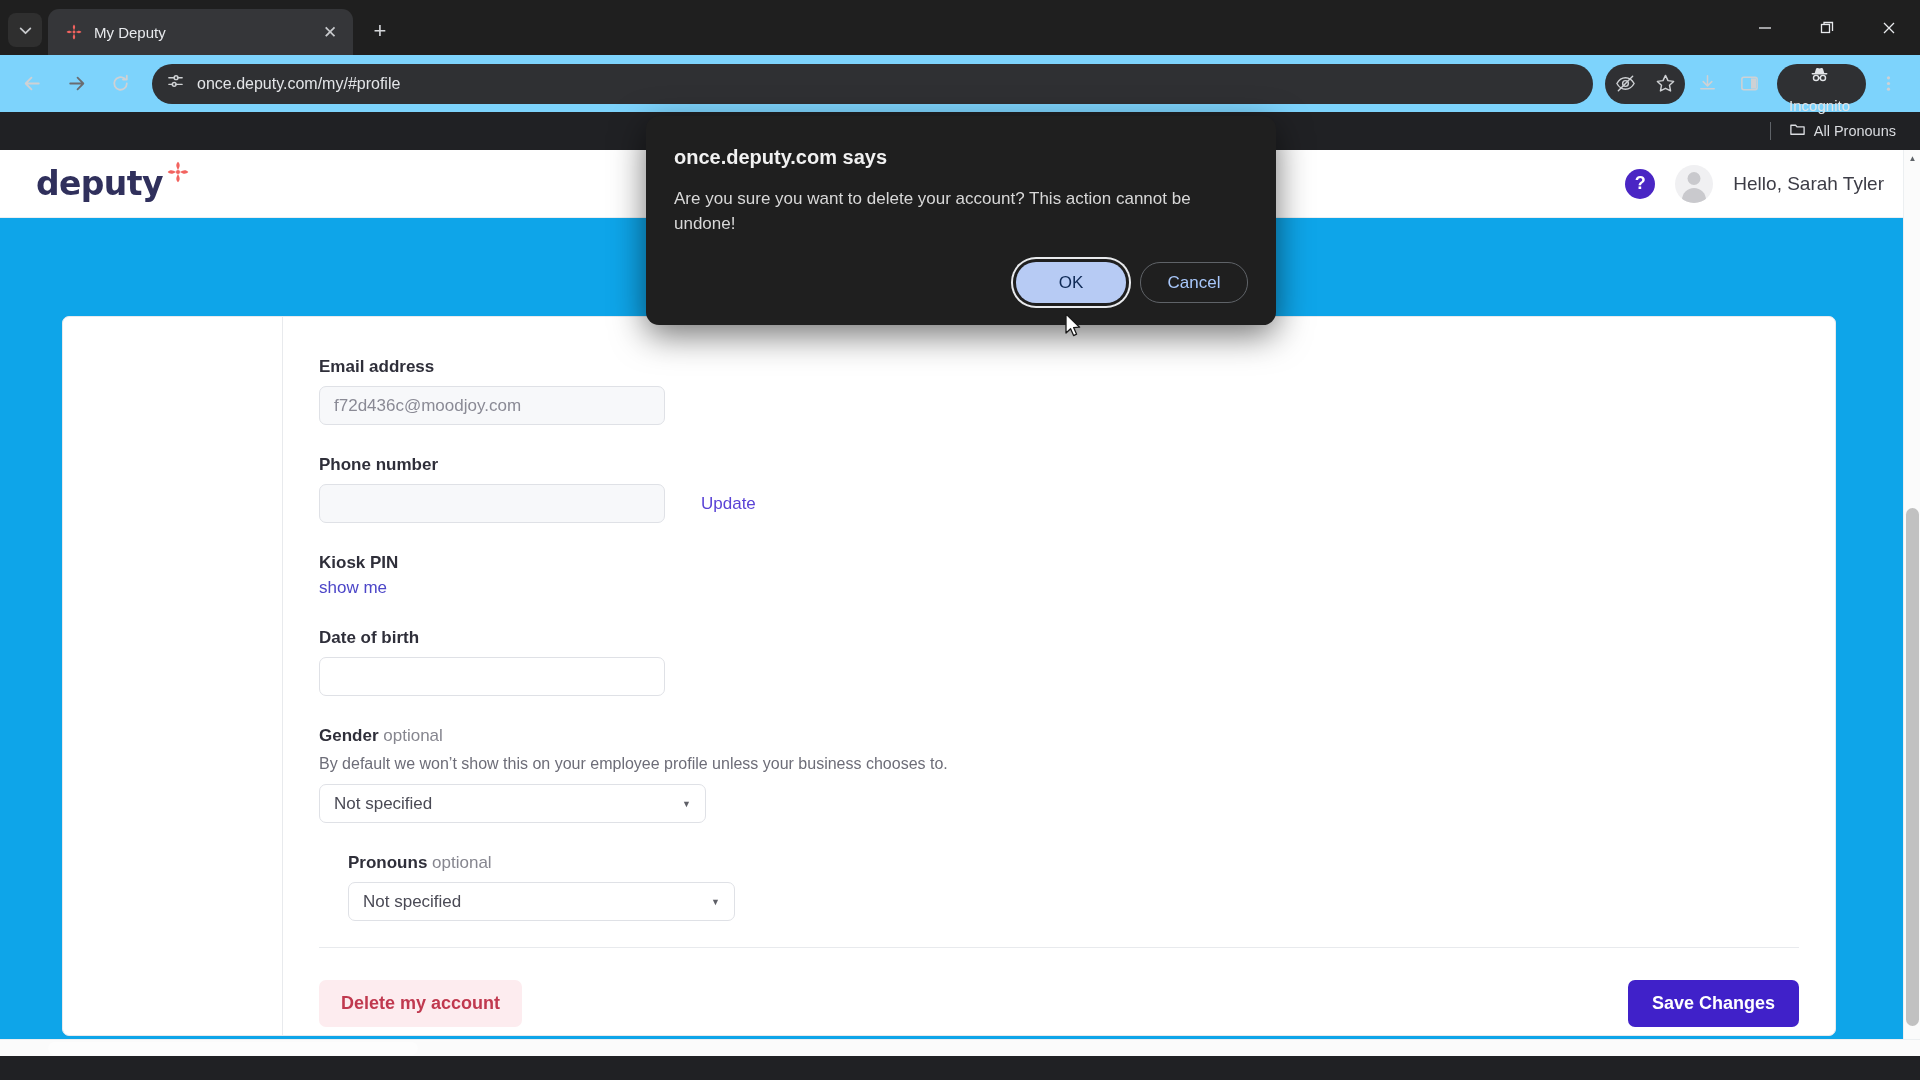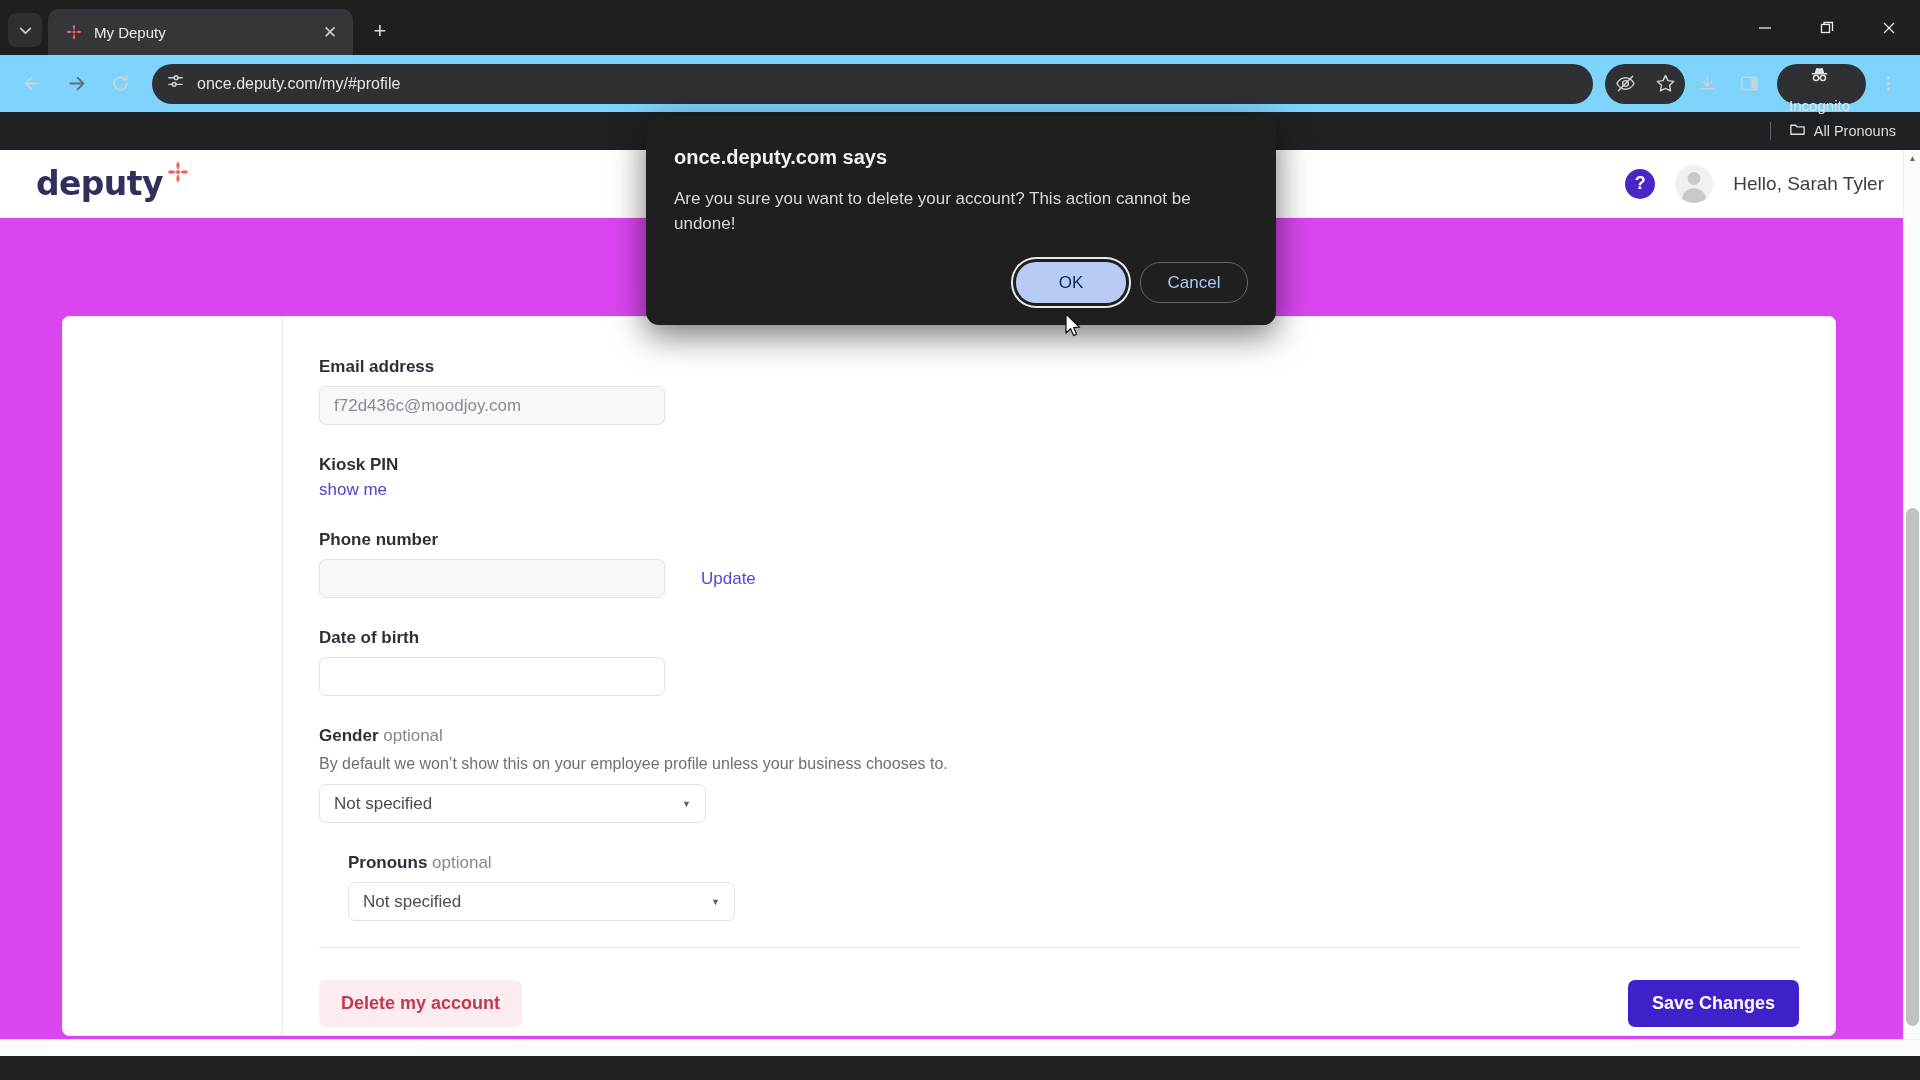--- a/index.html
+++ b/index.html
@@ -133,21 +133,21 @@
   }
   .avatar::after {
     content: ""; position: absolute; left: 50%; top: 23px;
     transform: translateX(-50%);
     width: 24px; height: 20px; border-radius: 12px 12px 0 0; background: #c9c9cd;
   }
   .greeting { font-size: 19px; color: #3c3c46; }
 
   
   .page-body {
-    position: relative; height: 838px; background: #d946ef; padding-left: 36px;
+    position: relative; height: 838px; background: #0ea5e9; padding-left: 36px;
   }
   .card {
     position: absolute; left: 62px; top: 98px;
     width: 1774px; height: 720px;
     border: 1px solid #e8eaed; border-radius: 7px; background: #fff;
     display: flex;
   }
   .card-left { width: 220px; border-right: 1px solid #e8eaed; }
   .card-main { flex: 1; position: relative; padding: 0 36px; }
 
@@ -427,30 +427,30 @@
         <div class="card-left"></div>
 
         <div class="card-main">
 
           <div class="field" style="padding-top:40px;">
             <span class="flabel">Email address</span>
             <div class="finput filled">f72d436c@moodjoy.com</div>
           </div>
 
           <div class="field" style="margin-top:30px;">
-            <span class="flabel" style="margin-bottom:5px;">Kiosk PIN</span>
-            <span class="showme">show me</span>
-          </div>
-
-          <div class="field" style="margin-top:30px;">
             <span class="flabel">Phone number</span>
             <div class="row-inline">
               <div class="finput empty-grey"></div>
               <span class="linkish">Update</span>
             </div>
+          </div>
+
+          <div class="field" style="margin-top:30px;">
+            <span class="flabel" style="margin-bottom:5px;">Kiosk PIN</span>
+            <span class="showme">show me</span>
           </div>
 
           <div class="field" style="margin-top:30px;">
             <span class="flabel">Date of birth</span>
             <div class="finput white"></div>
           </div>
 
           <div class="field" style="margin-top:30px;">
             <span class="flabel">
               <span>Gender</span>

